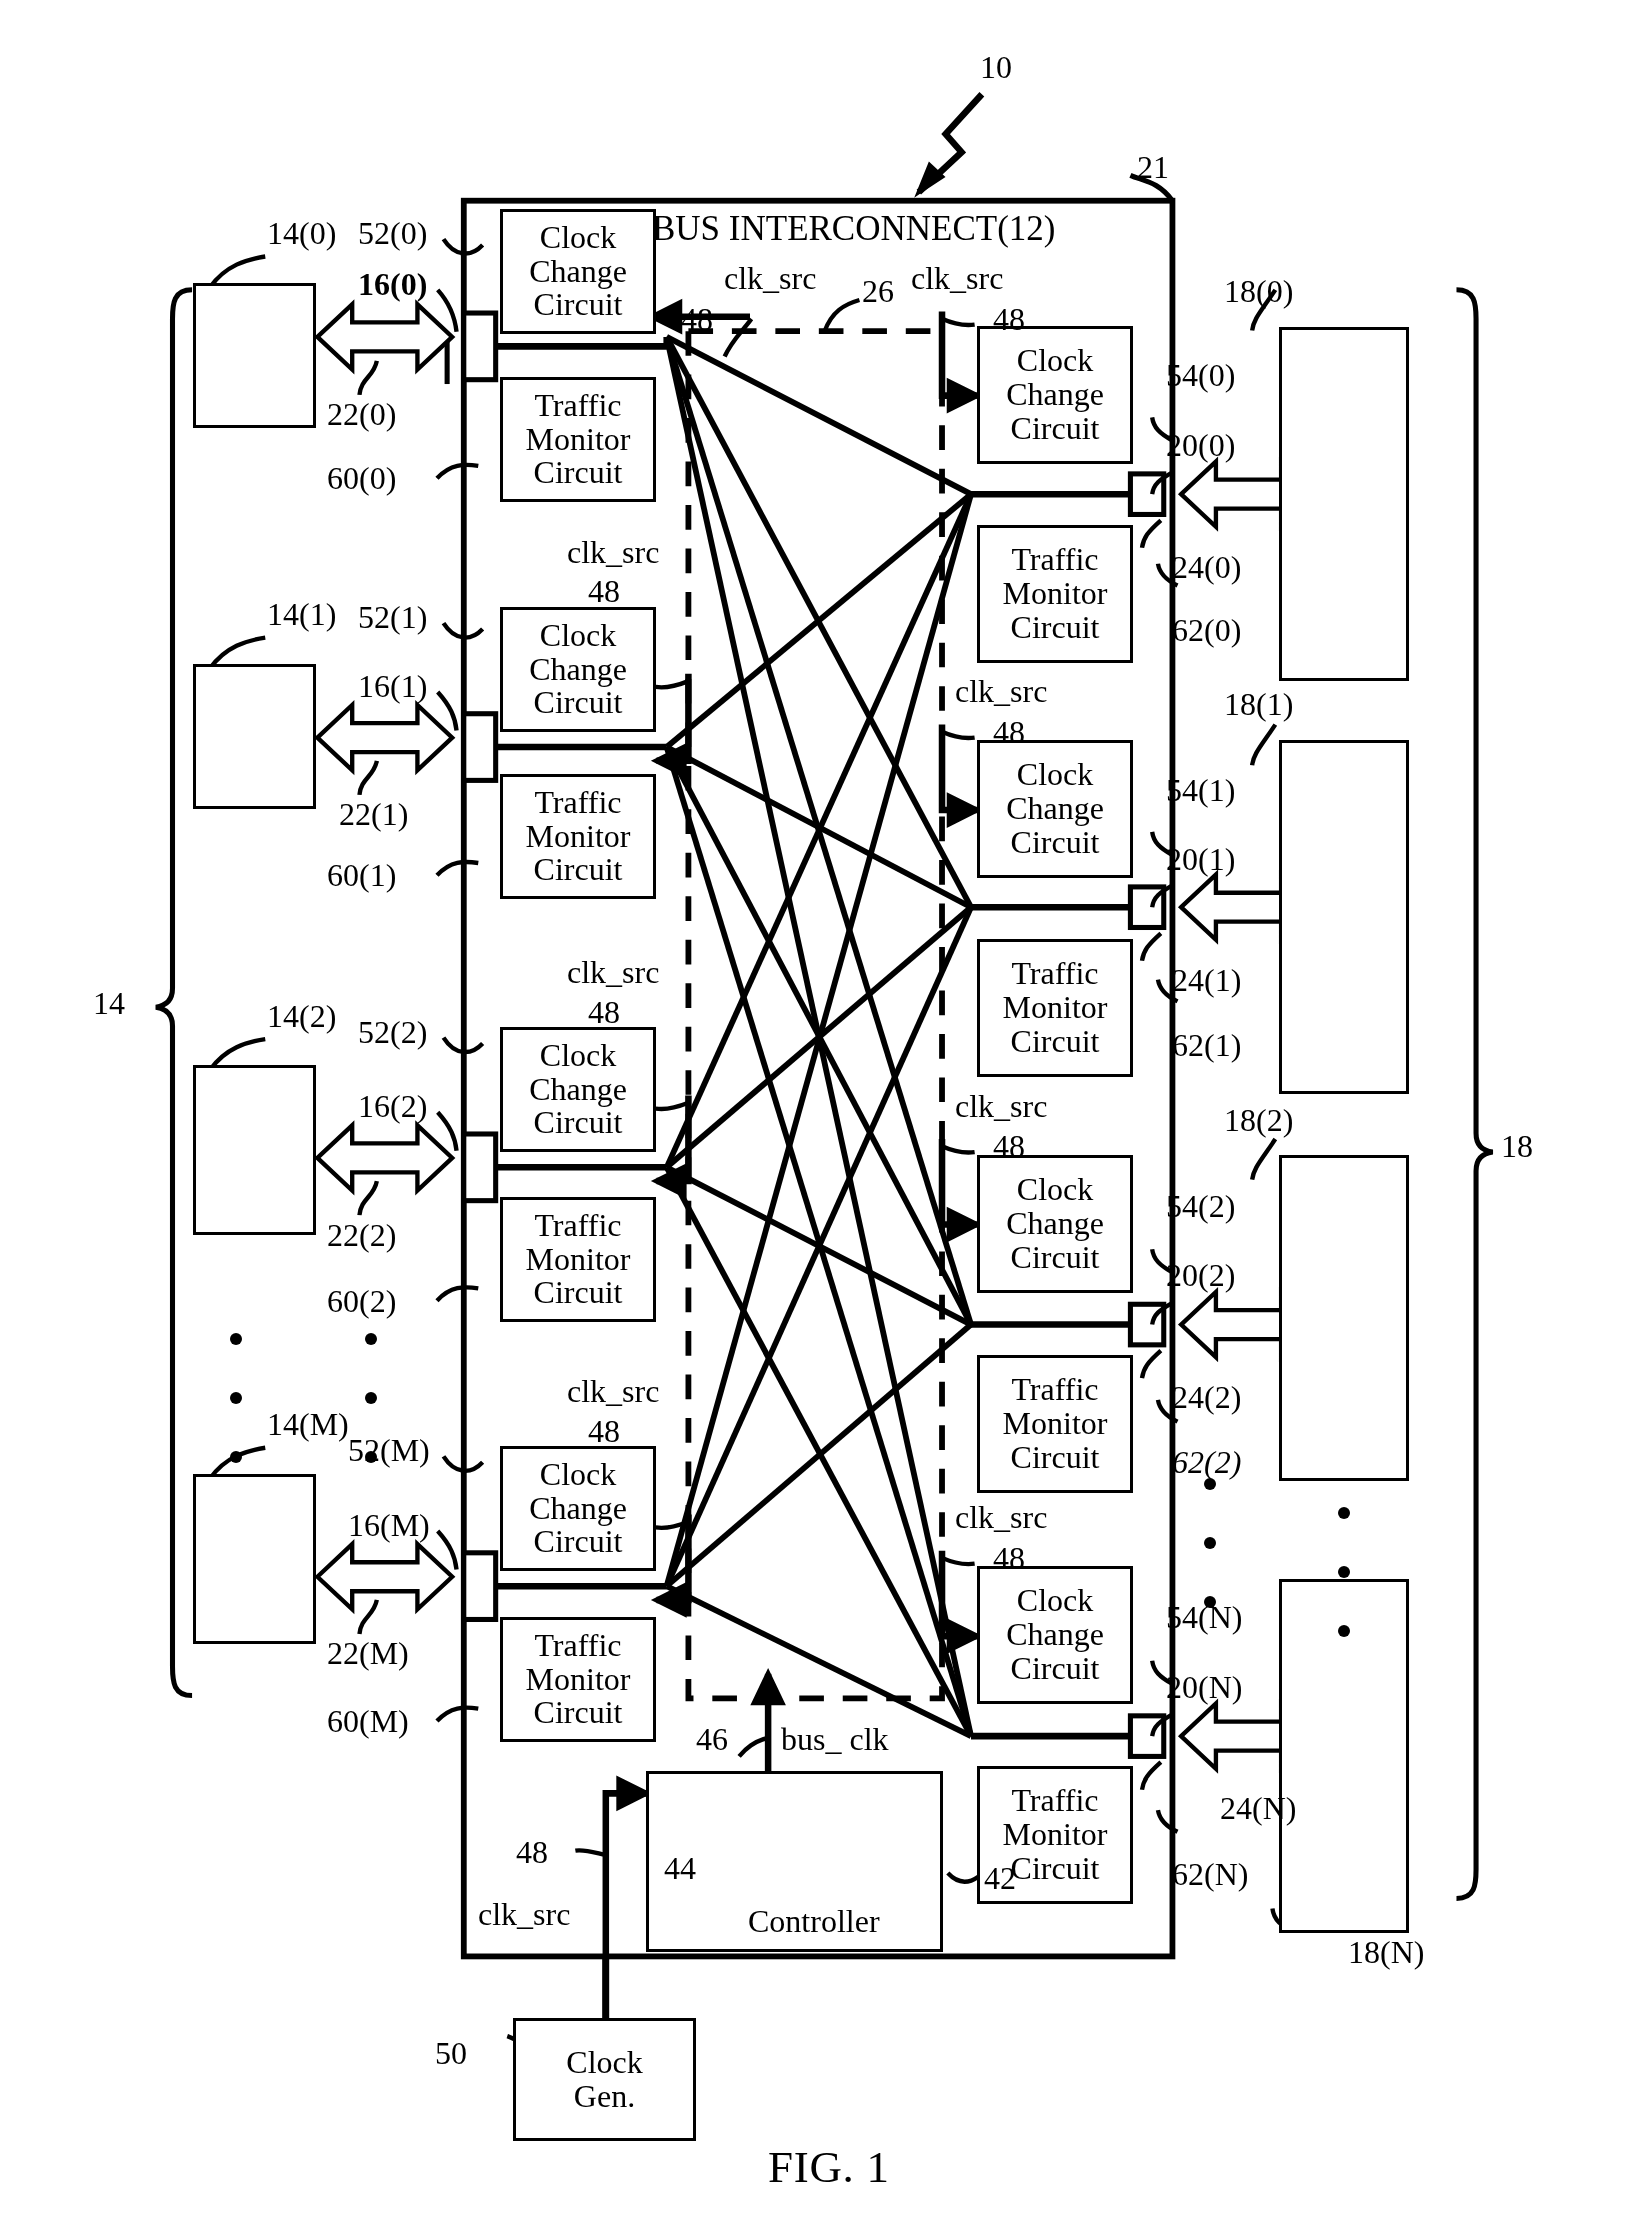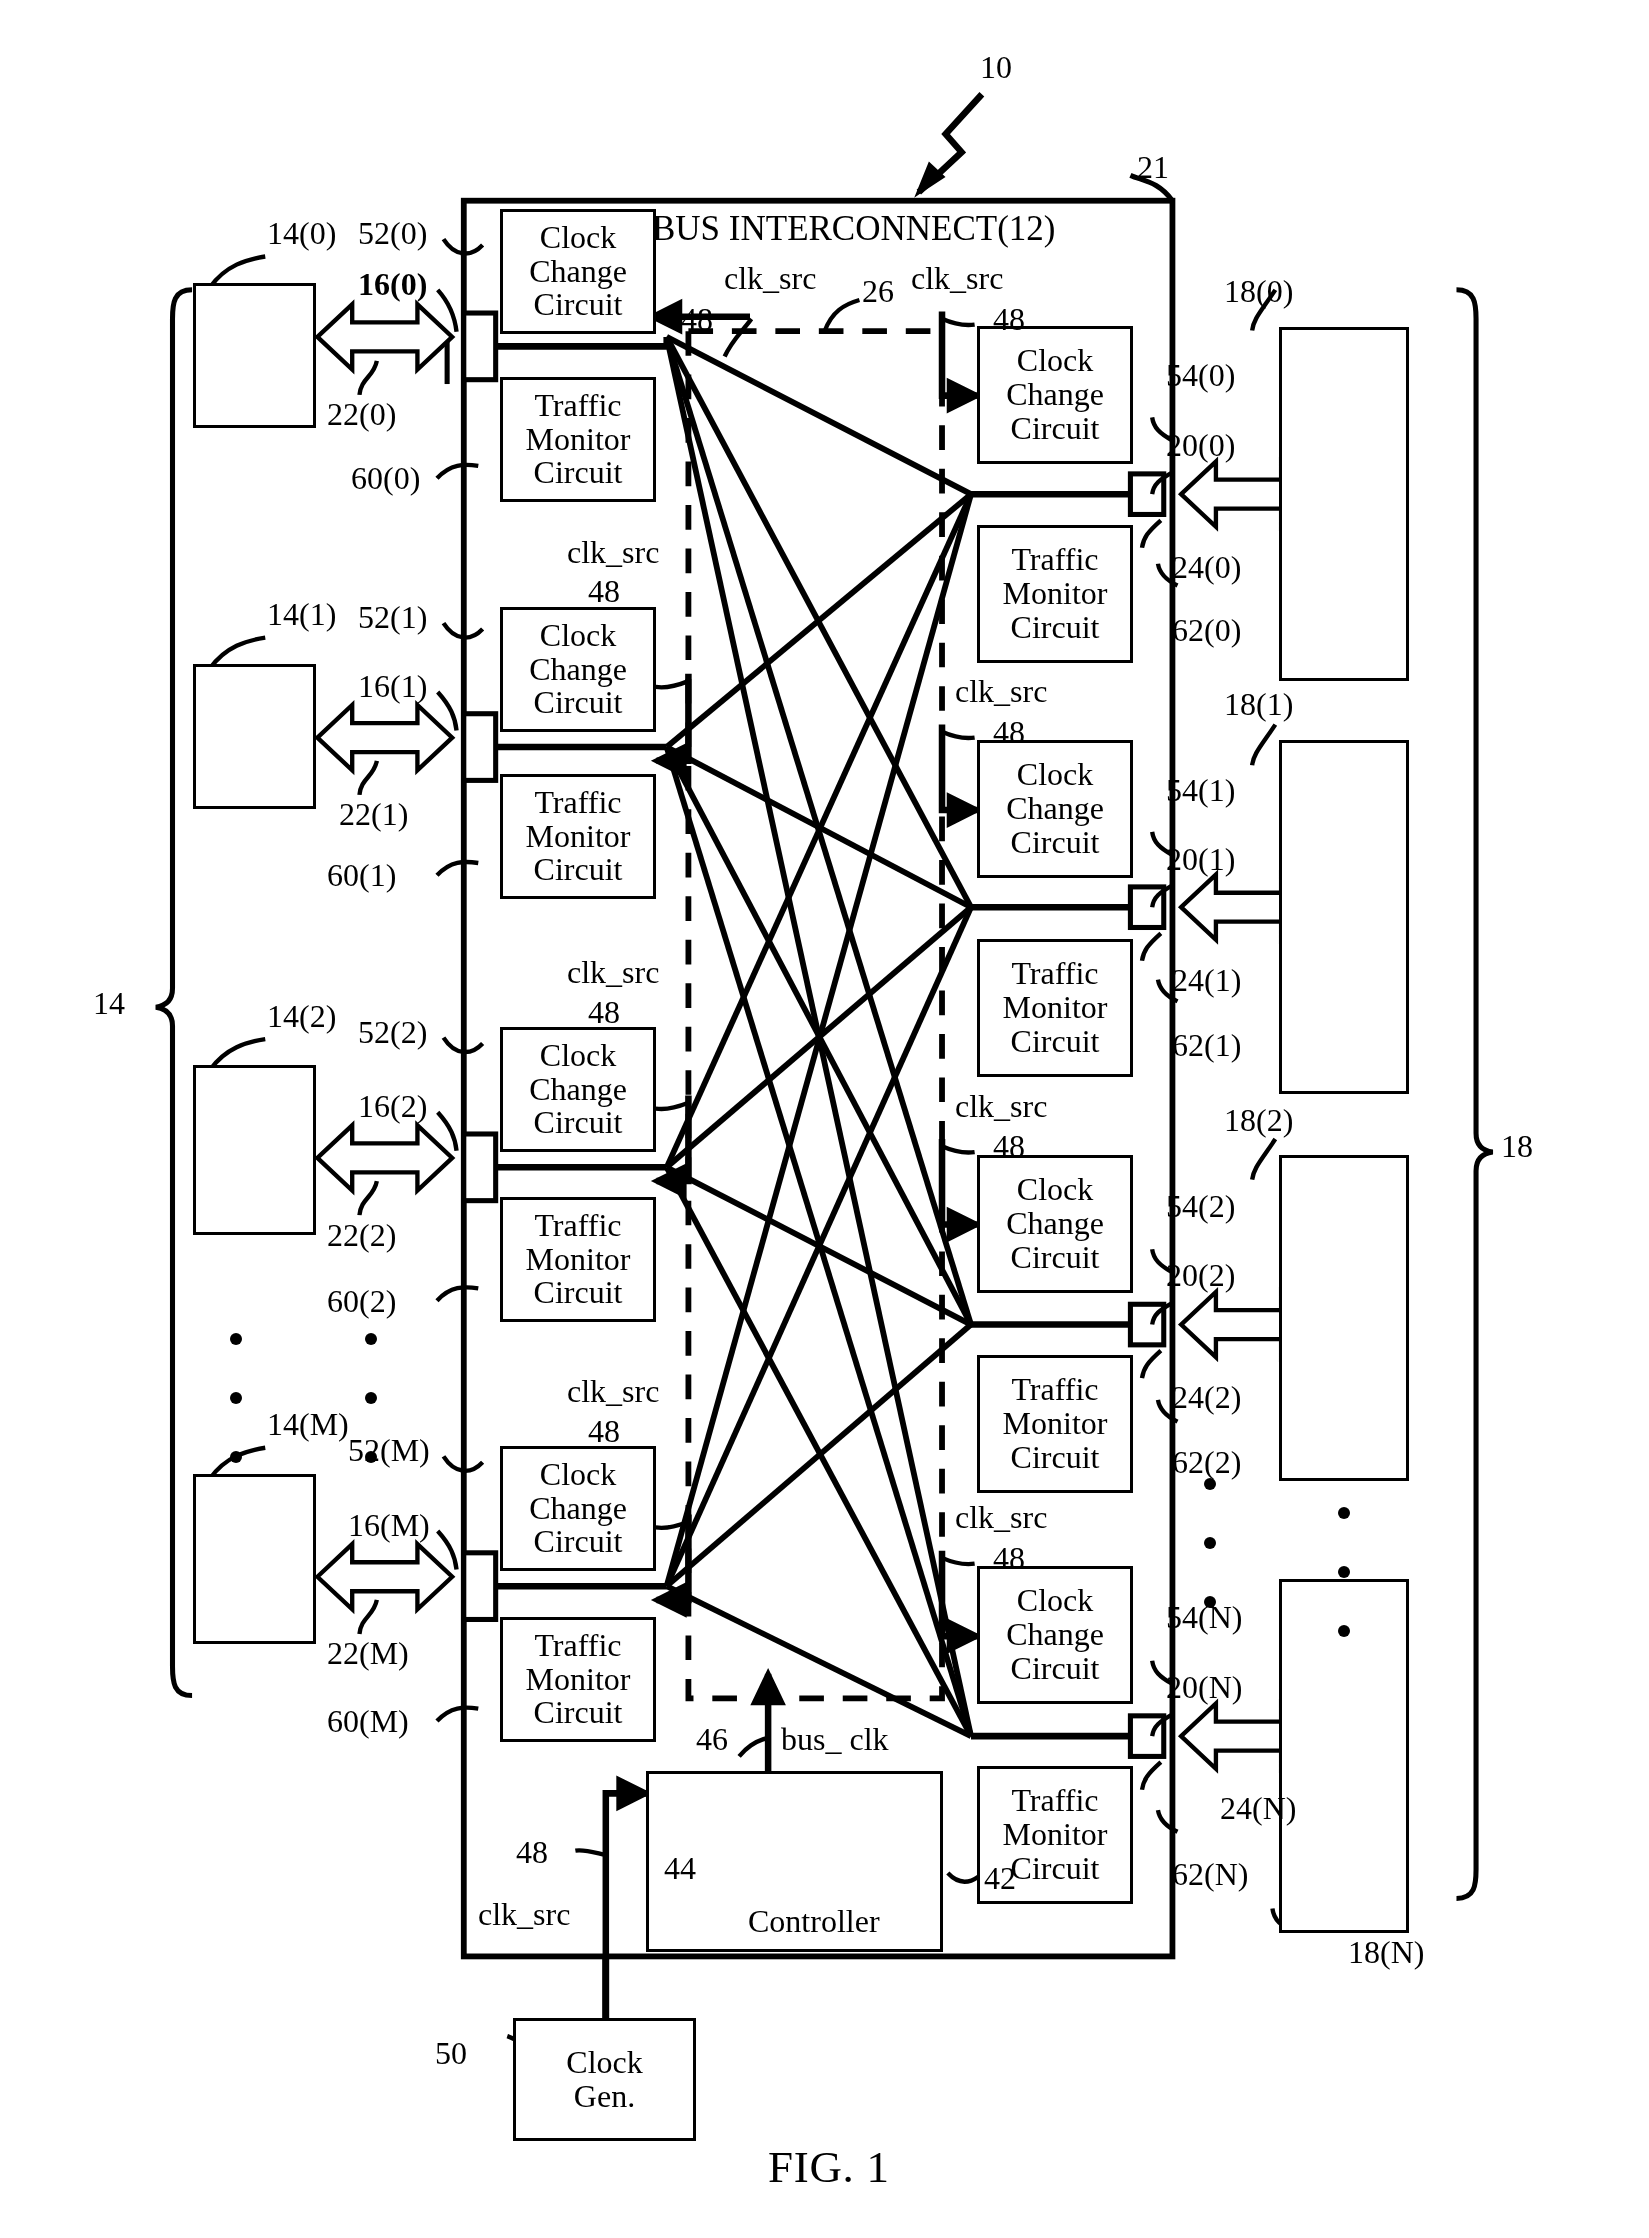--- a/index.html
+++ b/index.html
@@ -252,21 +252,21 @@
 <div class="lbl" style="left:358px;top:268px;font-weight:bold;">16(0)</div>
 <div class="lbl" style="left:358px;top:670px;">16(1)</div>
 <div class="lbl" style="left:358px;top:1090px;">16(2)</div>
 <div class="lbl" style="left:348px;top:1509px;">16(M)</div>
 
 <div class="lbl" style="left:327px;top:398px;">22(0)</div>
 <div class="lbl" style="left:327px;top:798px;margin-left:12px;">22(1)</div>
 <div class="lbl" style="left:327px;top:1219px;">22(2)</div>
 <div class="lbl" style="left:327px;top:1637px;">22(M)</div>
 
-<div class="lbl" style="left:327px;top:462px;margin-left:24px;">60(0)</div>
+<div class="lbl" style="left:327px;top:462px;">60(0)</div>
 <div class="lbl" style="left:327px;top:859px;">60(1)</div>
 <div class="lbl" style="left:327px;top:1285px;">60(2)</div>
 <div class="lbl" style="left:327px;top:1705px;">60(M)</div>
 
 <div class="blk" style="left:500px;top:209px;width:156px;height:125px;">
   <div>
     <span>Clock</span>
     <span>Change</span>
     <span>Circuit</span>
   </div>
@@ -424,21 +424,21 @@
 <div class="lbl" style="left:1166px;top:1259px;">20(2)</div>
 <div class="lbl" style="left:1166px;top:1671px;">20(N)</div>
 
 <div class="lbl" style="left:1172px;top:551px;">24(0)</div>
 <div class="lbl" style="left:1172px;top:964px;">24(1)</div>
 <div class="lbl" style="left:1172px;top:1381px;">24(2)</div>
 <div class="lbl" style="left:1172px;top:1792px;margin-left:48px;">24(N)</div>
 
 <div class="lbl" style="left:1172px;top:614px;">62(0)</div>
 <div class="lbl" style="left:1172px;top:1029px;">62(1)</div>
-<div class="lbl" style="left:1172px;top:1446px;">62(2)</div>
+<div class="lbl" style="left:1172px;top:1446px;font-style:italic;">62(2)</div>
 <div class="lbl" style="left:1172px;top:1858px;">62(N)</div>
 
 <div class="dots" style="left:229px;top:1333px;width:14.5px;height:130px;">
   <i></i>
       <i></i>
       <i></i>
 </div>
 <div class="dots" style="left:364px;top:1333px;width:14.5px;height:130px;">
   <i></i>
       <i></i>

